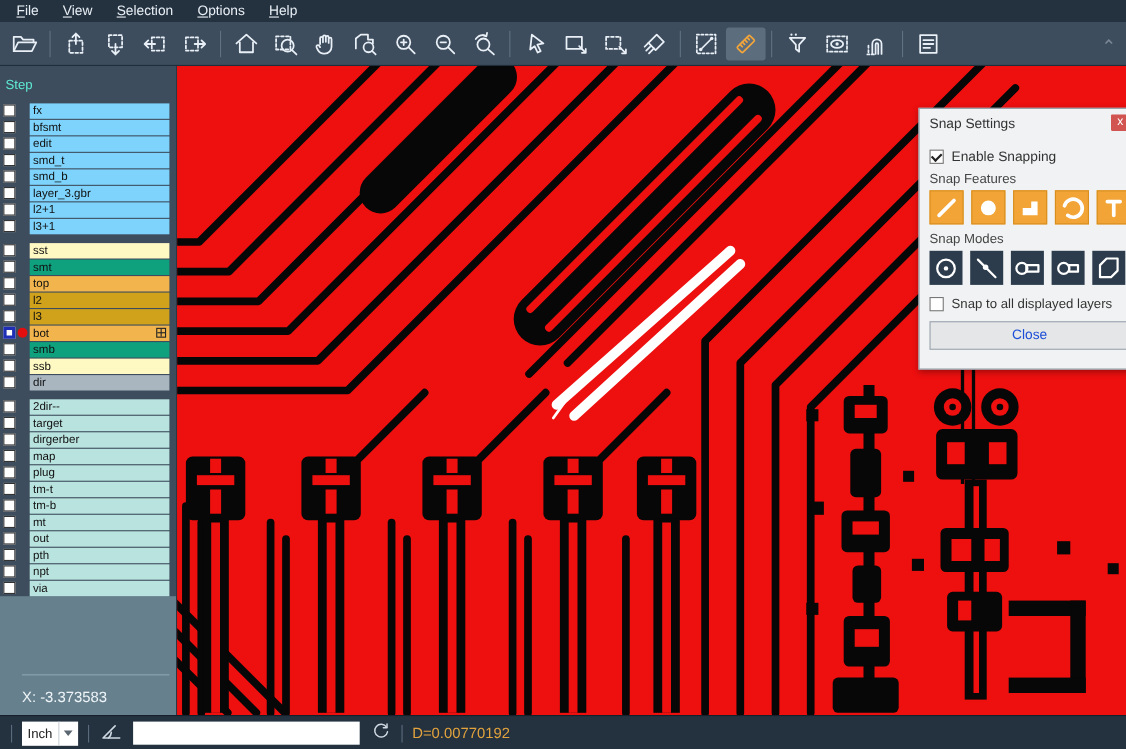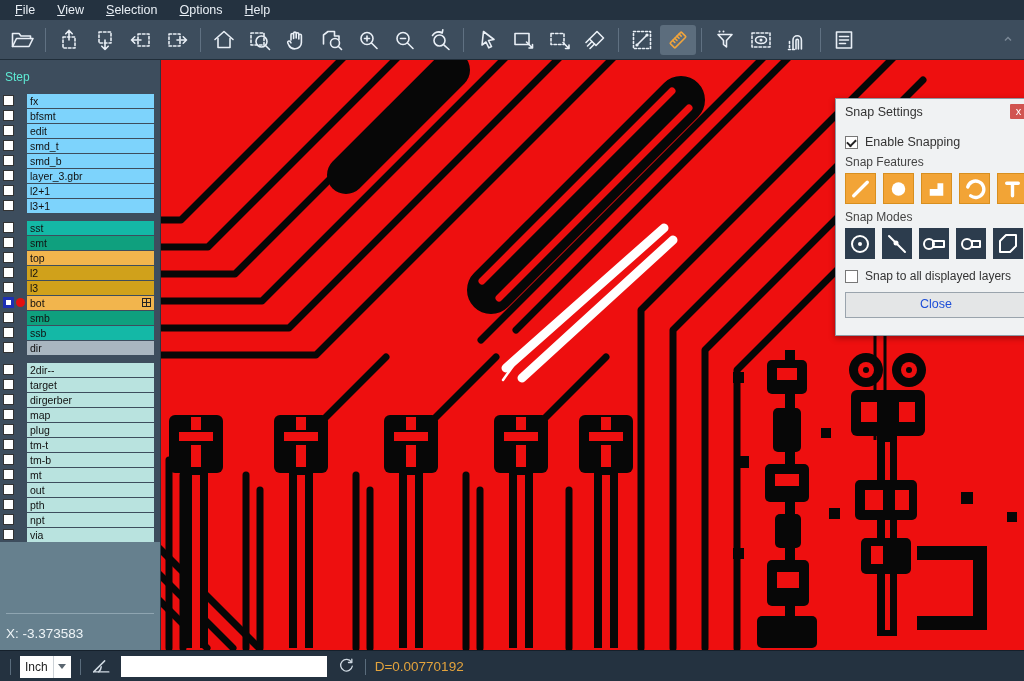--- a/index.html
+++ b/index.html
@@ -29,27 +29,27 @@
   .tri{width:0;height:0;border-left:4px solid transparent;border-right:4px solid transparent;border-top:5px solid #5a6670;}
   
   .layer-list{flex:none;}
   .lrow{display:flex;align-items:center;height:15px;}
   .lchk{width:11px;height:11px;margin-left:3px;background:#fff;border:1px solid #333;box-sizing:border-box;flex:none;}
   .lchk.sel{border:3px solid #1e2fb5;}
   .ldot{width:9px;height:9px;border-radius:50%;margin:0 2px;flex:none;background:transparent;}
   .ldot.show{background:#e30f0f;}
   .lbar{flex:1;height:14px;line-height:14px;margin-right:6px;font-size:10.5px;color:#111;
         padding-left:3px;position:relative;white-space:nowrap;overflow:hidden;}
-  .c-teal{background:#7dd3fc;} .c-teal2{background:#b9e3df;} .c-white{background:#14b8a6;}
+  .c-teal{background:#7dd3fc;} .c-teal2{background:#b9e3df;} .c-white{background:#fef9c3;}
   .c-green{background:#0fa07e;} .c-orange{background:#f2b54d;} .c-gold{background:#d0a11b;} .c-gray{background:#a9b6c0;}
   .lgroup-sep{height:7px;}
   .lgrid{position:absolute;right:3px;top:2.5px;width:9px;height:9px;box-sizing:border-box;border:1px solid #222;
          background:linear-gradient(#222,#222) center/1px 100% no-repeat,linear-gradient(#222,#222) center/100% 1px no-repeat;}
   
-  .coord-area{flex:1;background:#66808e;display:flex;flex-direction:column;justify-content:flex-end;padding:0 6px 6px 6px;}
+  .coord-area{flex:1;background:#66808e;display:flex;flex-direction:column;justify-content:flex-end;padding:0 6px 6px 20px;}
   .coord-line{border-top:1px solid #8fa5b1;margin-bottom:10px;}
   .coord-text{color:#eef4f7;font-size:13.5px;line-height:20px;}
   
   .canvas{flex:1;position:relative;overflow:hidden;background:#ee0f0f;}
   .canvas svg.pcb{position:absolute;left:0;top:0;}
   
   .dialog{position:absolute;left:674px;top:38px;width:198px;height:238px;background:#f0f2f3;
           border:1px solid #8d9aa5;box-shadow:0 2px 6px rgba(0,0,0,.35);box-sizing:border-box;font-size:12.5px;color:#333;}
   .dlg-title{height:25px;display:flex;align-items:center;padding:0 2px 0 9px;}
   .dlg-title .t{flex:1;}

